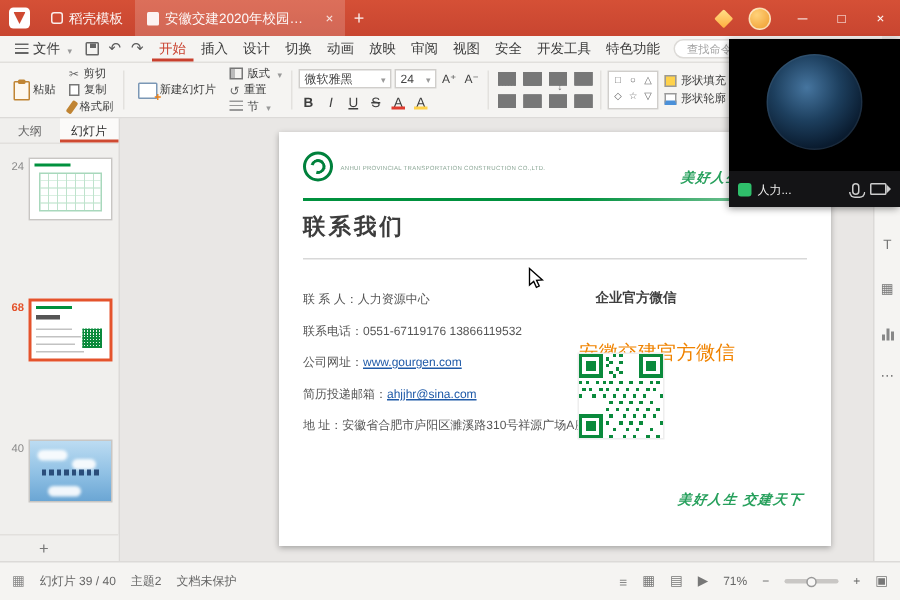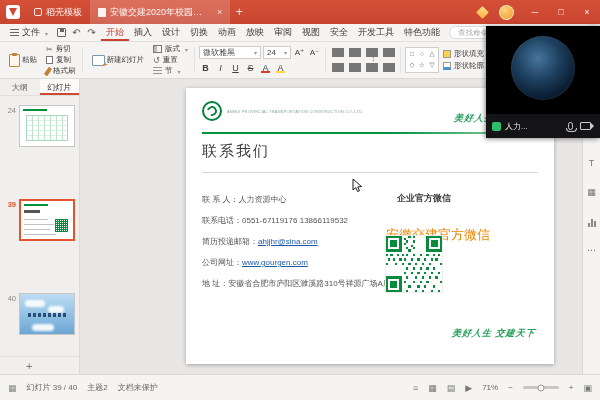--- a/index.html
+++ b/index.html
@@ -140,21 +140,21 @@
   .slide{position:absolute;left:105px;top:9px;width:368px;height:276px;background:#fff;box-shadow:0 1px 4px rgba(0,0,0,.3)}
   .logo-row{position:absolute;left:16px;top:13px;display:flex;align-items:center;gap:5px}
   .emblem{width:20px;height:20px;border-radius:50%;border:2px solid #00813c;position:relative;flex:none}
   .emblem::after{content:"";position:absolute;inset:3px;border-radius:50%;border:2px solid #00813c;border-left-color:transparent;transform:rotate(-30deg)}
   .cname{font-size:9px;font-weight:bold;color:#00672f;letter-spacing:.5px;white-space:nowrap}
   .cen{font-size:4px;color:#8aa695;letter-spacing:.2px;margin-top:1px;white-space:nowrap}
   .slogan{position:absolute;font-size:9px;font-weight:bold;font-style:italic;color:#27a05c;transform:skewX(-6deg);letter-spacing:1px;white-space:nowrap}
   .slogan.top{right:16px;top:24px}
   .slogan.bottom{right:18px;bottom:24px}
   .greenline{position:absolute;left:16px;right:16px;top:44px;height:2px;background:linear-gradient(to right,#00913e 0 55%,#9ed4b4)}
-  .stitle{position:absolute;left:16px;top:54px;font-size:15px;font-weight:normal;color:#3d3d3d;letter-spacing:2px}
+  .stitle{position:absolute;left:16px;top:54px;font-size:15px;font-weight:bold;color:#3d3d3d;letter-spacing:2px}
   .grayline{position:absolute;left:16px;right:16px;top:84px;height:1px;background:#d8d8d8}
   .contact{position:absolute;left:16px;top:108px;display:flex;flex-direction:column;gap:13px;font-size:8px;color:#555}
   .crow{display:flex;white-space:nowrap;line-height:8px}
   .cval.link{color:#1f5aa8;text-decoration:underline}
   .wtitle{position:absolute;left:211px;top:104px;font-size:9px;color:#3f3f3f;font-weight:bold;white-space:nowrap}
   .wcaption{position:absolute;left:200px;top:138px;font-size:13px;color:#f08300;white-space:nowrap}
   .qr{position:absolute;left:200px;top:148px;width:56px;height:56px;background:#fff;outline:1px solid #eee}
   .cursor{position:absolute;left:352px;top:178px;z-index:60}
 
   
@@ -375,21 +375,21 @@
     </div>
     <div class="thumbs">
       <div class="trow">
         <span class="tnum">24</span>
         <div class="thumb">
           <span class="tgline"></span>
           <span class="t38draw"></span>
         </div>
       </div>
       <div class="trow sel">
-        <span class="tnum">39</span>
+        <span class="tnum">68</span>
         <div class="thumb">
           <span class="tgline"></span>
           <span class="t39title"></span>
           <span class="t39ln" style="top:18px;width:24px"></span>
           <span class="t39ln" style="top:23px;width:30px"></span>
           <span class="t39ln" style="top:28px;width:26px"></span>
           <span class="t39ln" style="top:33px;width:32px"></span>
           <span class="t39qr"></span>
         </div>
       </div>
@@ -424,26 +424,26 @@
       <div class="contact">
         <div class="crow">
           <span class="clabel">联 系 人：</span>
           <span class="cval">人力资源中心</span>
         </div>
         <div class="crow">
           <span class="clabel">联系电话：</span>
           <span class="cval">0551-67119176 13866119532</span>
         </div>
         <div class="crow">
+          <span class="clabel">公司网址：</span>
+          <span class="cval link">www.gourgen.com</span>
+        </div>
+        <div class="crow">
           <span class="clabel">简历投递邮箱：</span>
           <span class="cval link">ahjjhr@sina.com</span>
-        </div>
-        <div class="crow">
-          <span class="clabel">公司网址：</span>
-          <span class="cval link">www.gourgen.com</span>
         </div>
         <div class="crow">
           <span class="clabel">地 址：</span>
           <span class="cval">安徽省合肥市庐阳区濉溪路310号祥源广场A座</span>
         </div>
       </div>
 
       <div class="wtitle">企业官方微信</div>
       <div class="wcaption">安徽交建官方微信</div>
       <svg class="qr" viewBox="0 0 25 25" shape-rendering="crispEdges">

